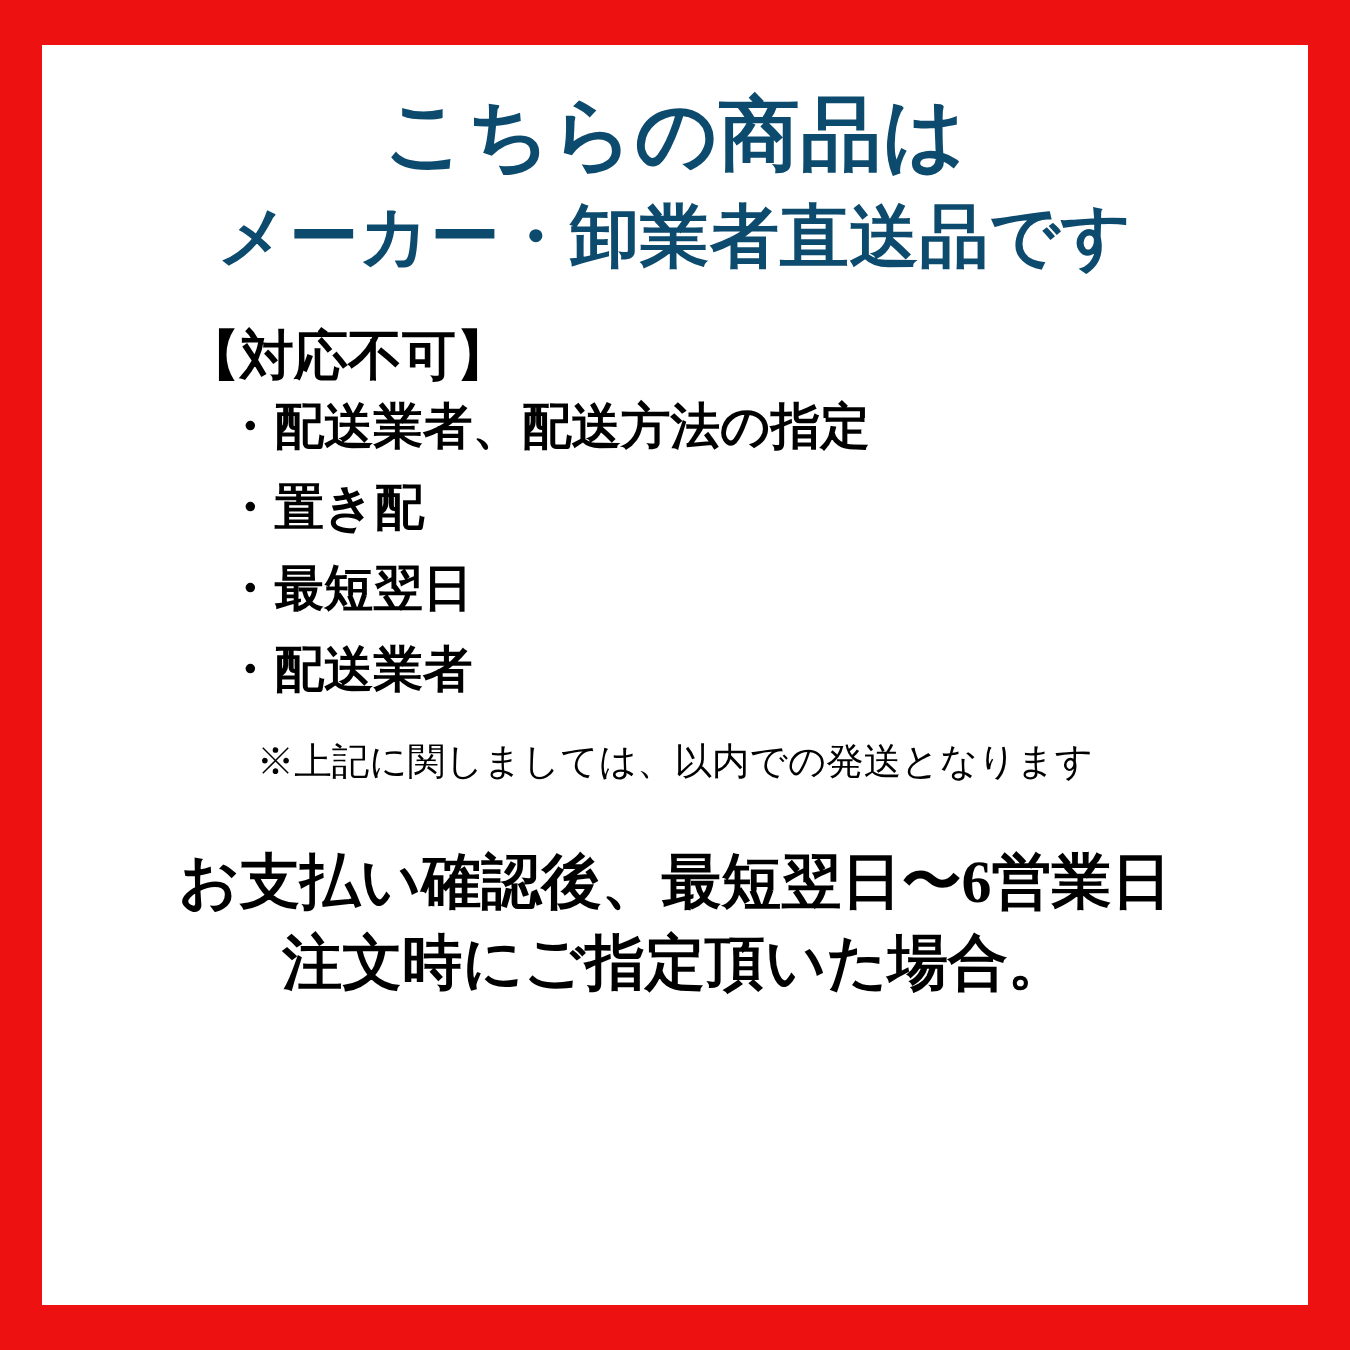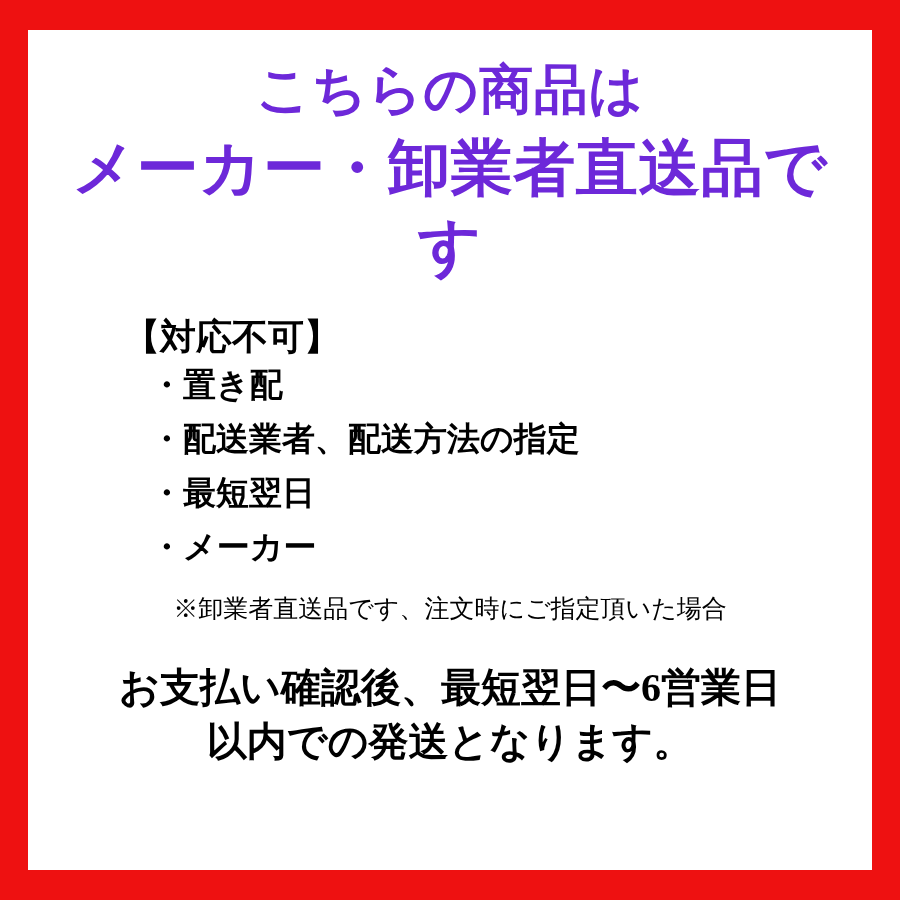--- a/index.html
+++ b/index.html
@@ -30,33 +30,33 @@
     background: #ffffff;
     display: flex;
     flex-direction: column;
     align-items: center;
     padding: 26px 30px 20px 30px;
   }
 
   .headline {
     text-align: center;
     font-weight: bold;
-    color: #6d28d9;
+    color: #0c4a6e;
     letter-spacing: 0.01em;
     line-height: 1.28;
     font-size: 56px;
     width: 100%;
   }
   .headline .line1 {
     display: block;
     font-size: 54px;
   }
   .headline .line2 {
     display: block;
-    font-size: 62px;
+    font-size: 46px;
     margin-top: 4px;
   }
 
   .section-title {
     align-self: flex-start;
     margin-left: 66px;
     margin-top: 28px;
     font-size: 36px;
     font-weight: bold;
     color: #000000;
@@ -115,29 +115,29 @@
   <div class="notice-inner">
 
     <div class="headline">
       <span class="line1">こちらの商品は</span>
       <span class="line2">メーカー・卸業者直送品です</span>
     </div>
 
     <div class="section-title">【対応不可】</div>
 
     <ul class="bullet-list">
+      <li>・配送業者、配送方法の指定</li>
       <li>・置き配</li>
-      <li>・配送業者、配送方法の指定</li>
       <li>・最短翌日</li>
-      <li>・メーカー</li>
+      <li>・配送業者</li>
     </ul>
 
     <div class="note">
-      <span class="note-line">※卸業者直送品です、注文時にご指定頂いた場合</span>
+      <span class="note-line">※上記に関しましては、以内での発送となります</span>
     </div>
 
     <div class="footer-msg">
       <span>お支払い確認後、最短翌日〜6営業日</span>
-      <span>以内での発送となります。</span>
+      <span>注文時にご指定頂いた場合。</span>
     </div>
 
   </div>
 </div>
 
 </body></html>

